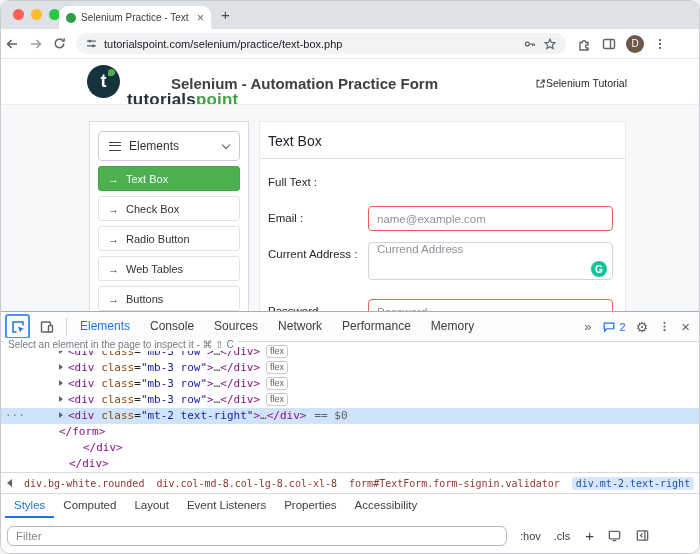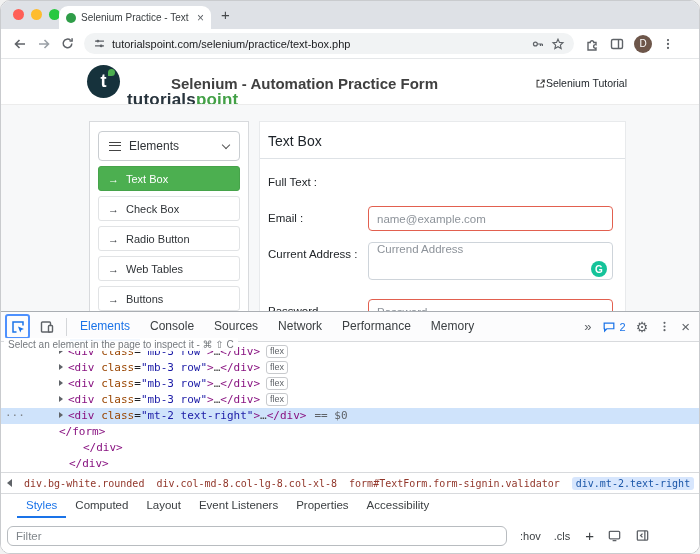--- a/index.html
+++ b/index.html
@@ -12,21 +12,21 @@
 .light.red{left:12px;background:#ff5f57}
 .light.yellow{left:30px;background:#febc2e}
 .light.green{left:48px;background:#28c840}
 .tab{position:absolute;left:58px;top:5px;width:152px;height:23px;background:#fff;border-radius:9px 9px 0 0;display:flex;align-items:center;padding:0 7px;gap:5px}
 .favicon{width:10px;height:10px;border-radius:50%;background:#2f9d48;flex:none}
 .tab-title{font-size:10px;color:#3c4043;white-space:nowrap;overflow:hidden;flex:1}
 .tab-close{font-size:12px;color:#5f6368;line-height:10px}
 .newtab{position:absolute;left:220px;top:5px;font-size:15px;color:#45484b}
 
 
-.navbar{position:absolute;top:28px;left:0;right:0;height:30px;background:#fff;border-bottom:1px solid #e5e7e9;display:flex;align-items:center;padding-left:8px}
+.navbar{position:absolute;top:28px;left:0;right:0;height:30px;background:#fff;border-bottom:1px solid #e5e7e9;display:flex;align-items:center;}
 .navbtn{width:21px;height:21px;display:flex;align-items:center;justify-content:center;margin-right:3px;flex:none}
 .omnibox{height:21px;background:#f1f3f4;border-radius:11px;display:flex;align-items:center;padding:0 9px;gap:6px;flex:1;max-width:490px;margin-left:3px}
 .url{font-size:11px;color:#202124;flex:1;white-space:nowrap;overflow:hidden}
 .nav-right{display:flex;align-items:center;gap:9px;margin-left:10px;padding-right:10px}
 .avatar{width:18px;height:18px;border-radius:50%;background:#6d564a;color:#fff;font-size:10px;display:flex;align-items:center;justify-content:center}
 
 
 .webpage{position:absolute;top:59px;left:0;right:0;height:251px;background:#fff;overflow:hidden}
 .logo{position:absolute;left:86px;top:5px;width:33px;height:33px;border-radius:50%;background:#16323c;color:#fff;font-weight:bold;font-size:18px;display:flex;align-items:center;justify-content:center}
 .logo .leaf{position:absolute;top:4px;right:5px;width:7px;height:7px;border-radius:50% 50% 50% 0;background:#4caf50}
@@ -86,21 +86,21 @@
 .row-more{position:absolute;left:4px;top:0;color:#80868b;font-size:11px;letter-spacing:0}
 .close-form{}
 .close-div1{padding-left:82px}
 .close-div2{padding-left:68px}
 
 .crumbs{position:absolute;top:160px;left:0;right:0;height:21px;border-top:1px solid #d8dadd;display:flex;align-items:center;font-family:"DejaVu Sans Mono",monospace;font-size:10px;gap:12px;padding:0 6px;overflow:hidden;background:#fff}
 .crumb{color:#91362a;white-space:nowrap}
 .crumb.selected{background:#d7e6fd;color:#1a56a8;padding:1px 4px;border-radius:3px}
 .crumb-arrow{width:0;height:0;border-right:5px solid #5f6368;border-top:4px solid transparent;border-bottom:4px solid transparent;flex:none}
 
-.style-tabs{position:absolute;top:181px;left:0;right:0;height:25px;border-top:1px solid #d8dadd;display:flex;align-items:center;font-size:11.5px;padding-left:16px;background:#fff}
+.style-tabs{position:absolute;top:181px;left:0;right:0;height:25px;border-top:1px solid #d8dadd;display:flex;align-items:center;font-size:11.5px;padding-left:4px;background:#fff}
 .stab{padding:0 9px;color:#3c4043;height:100%;display:flex;align-items:center;border-bottom:2px solid transparent;white-space:nowrap}
 .stab.active{color:#1a73e8;border-bottom-color:#1a73e8}
 
 .filter-row{position:absolute;top:206px;left:0;right:0;bottom:0;display:flex;align-items:center;background:#fff}
 .filter-input{margin-left:6px;width:500px;height:20px;border:1px solid #b8bcc0;border-radius:6px;padding:0 8px;font-size:11.5px;color:#333;font-family:"Liberation Sans",sans-serif}
 .filter-input::placeholder{color:#80868b}
 .hovcls{margin-left:13px;font-size:11px;color:#3c4043}
 .plus{margin-left:15px;font-size:15px;color:#3c4043;line-height:1}
 .brbtn{margin-left:13px;display:flex;align-items:center}
 .brbtn.lastb{margin-right:8px}

